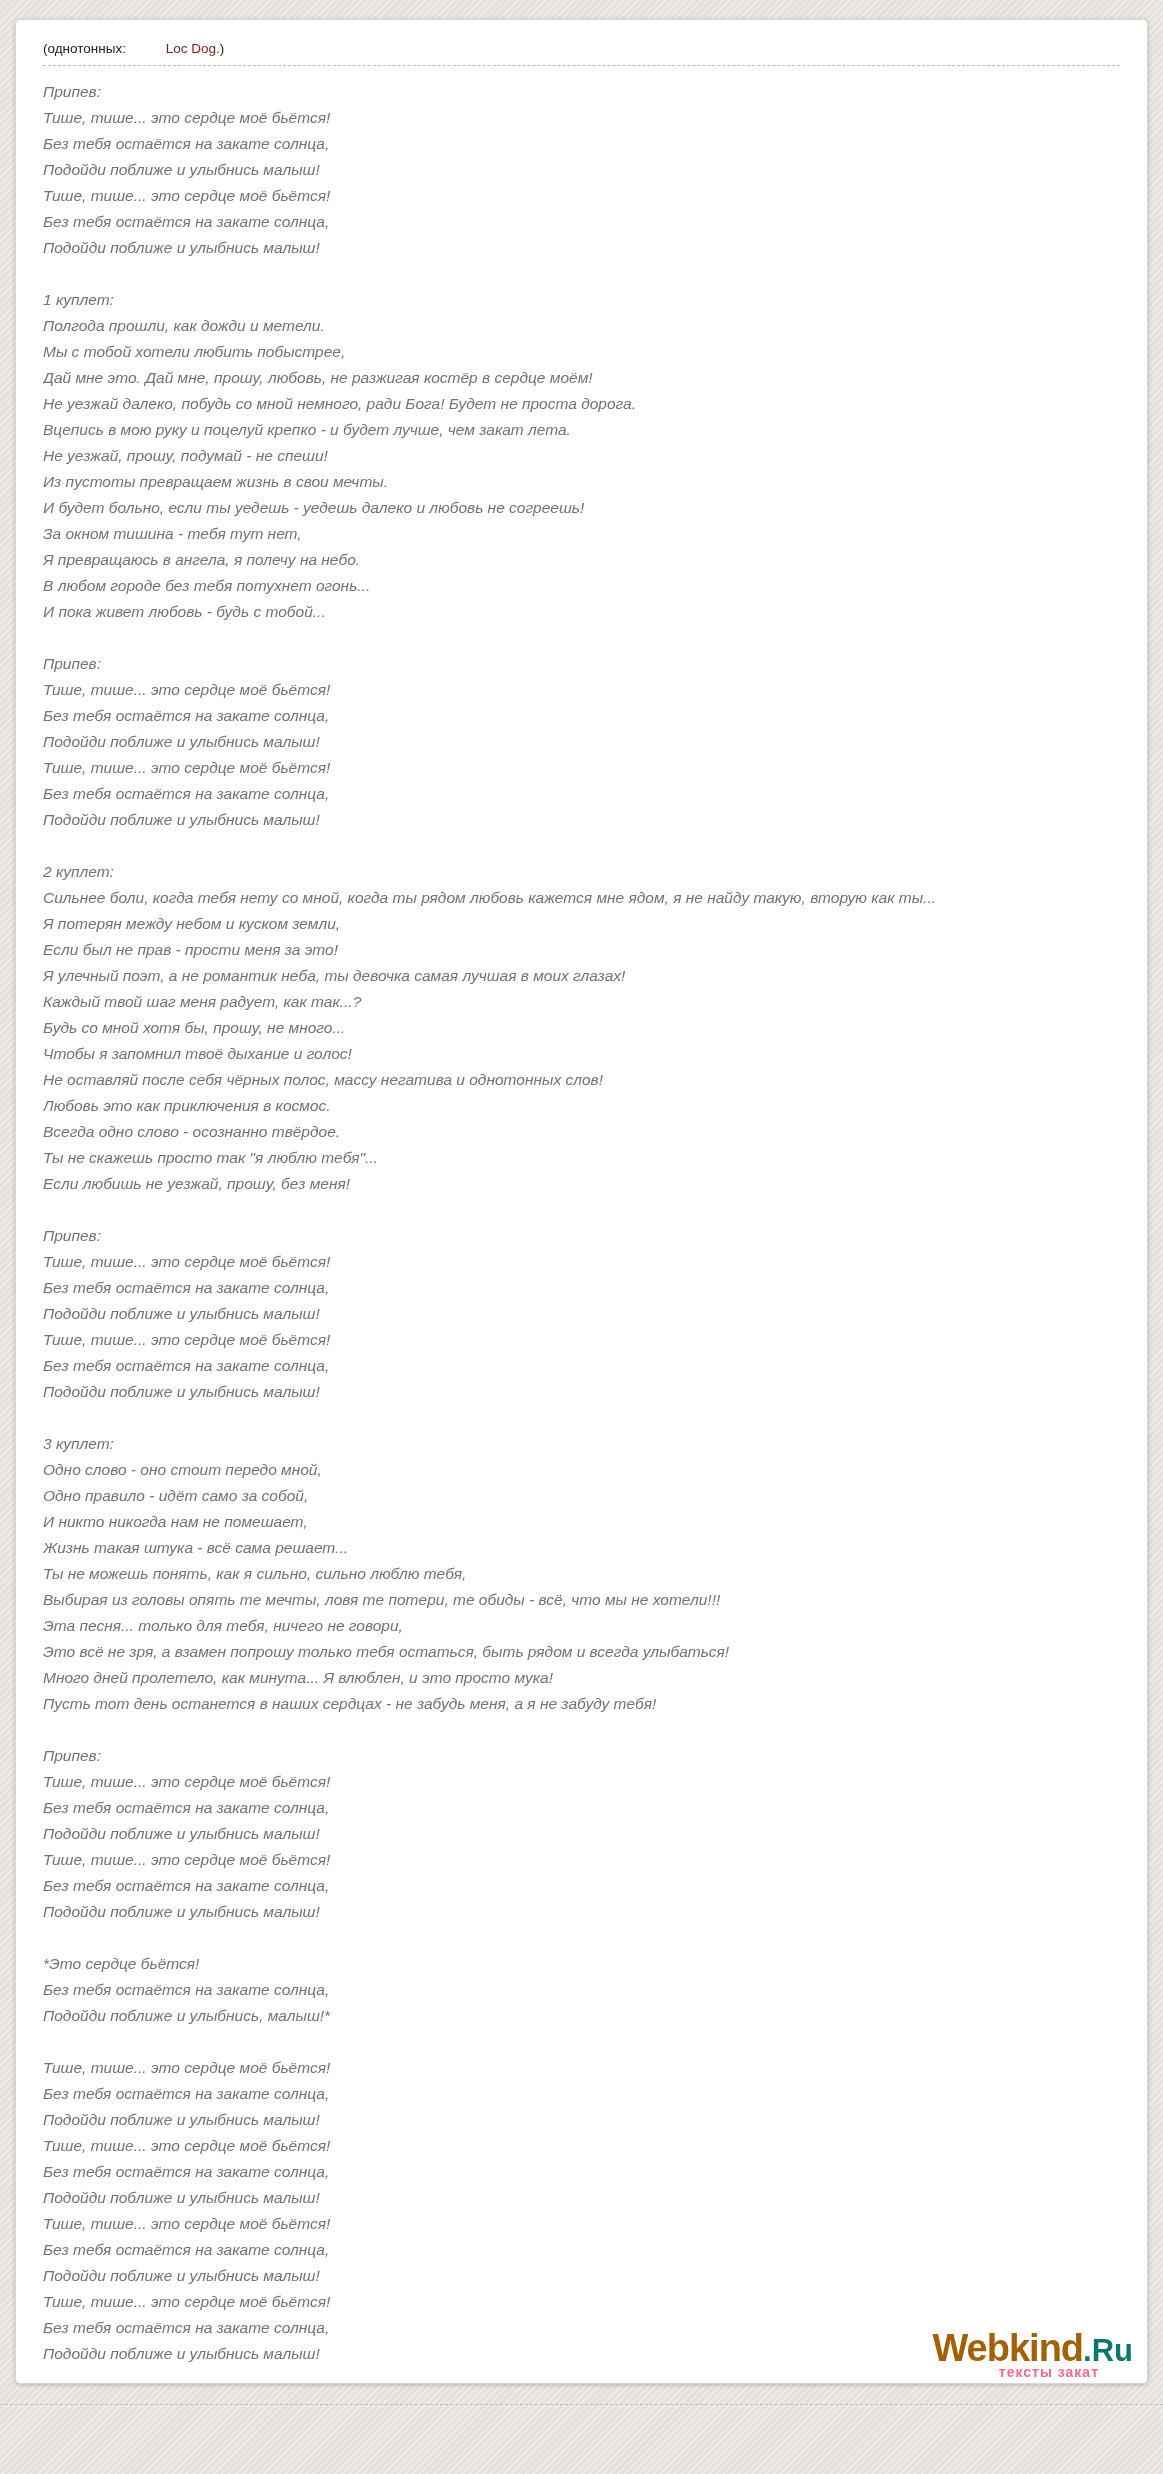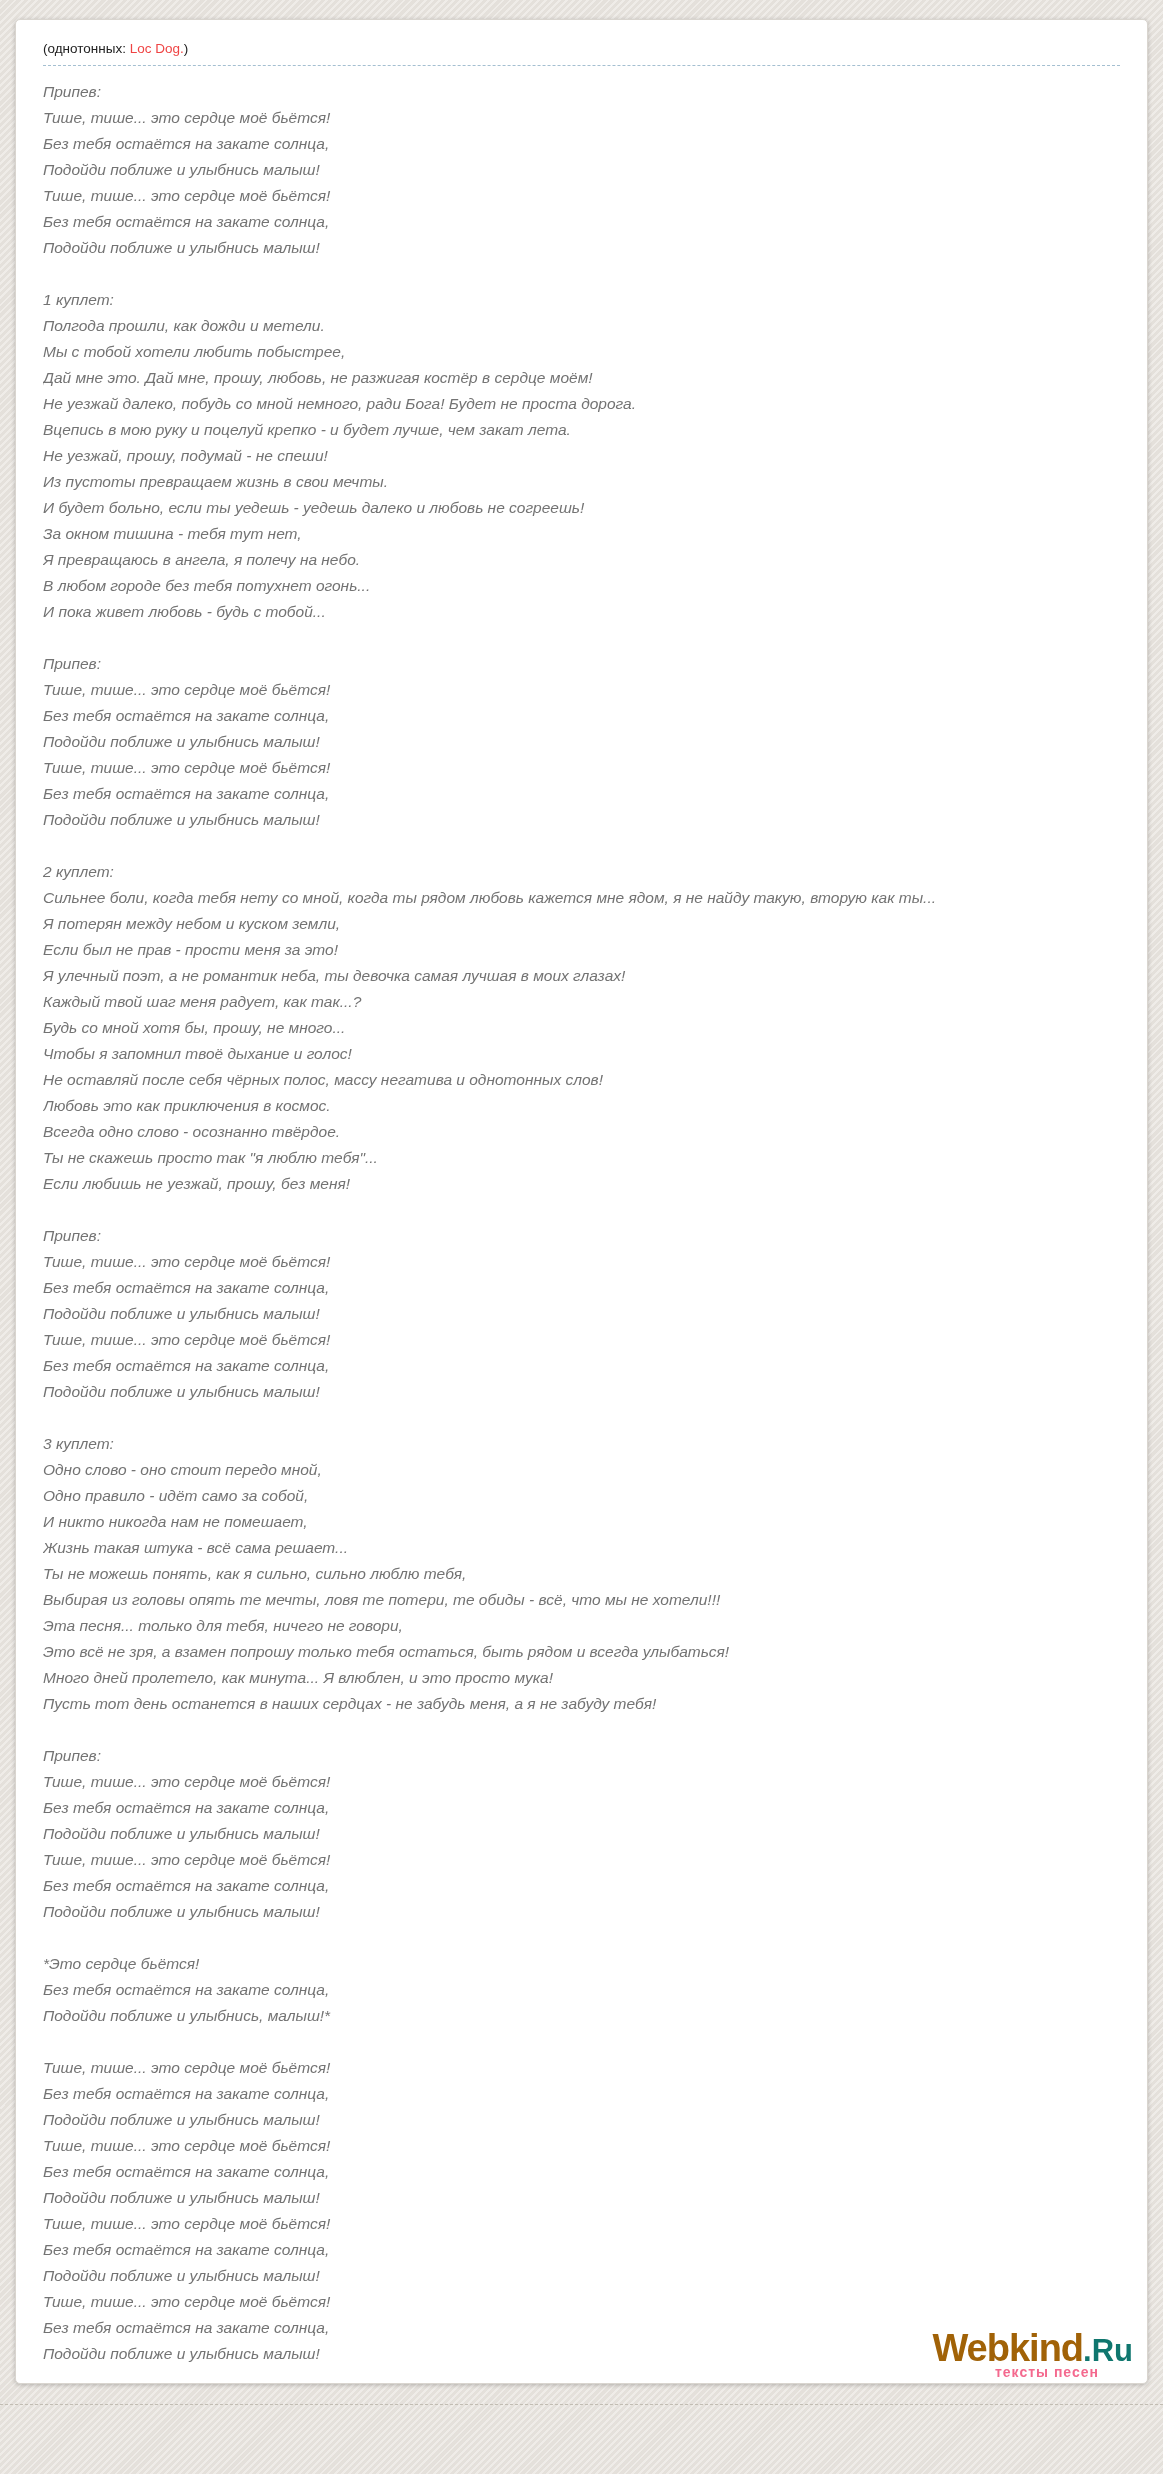--- a/index.html
+++ b/index.html
@@ -40,23 +40,24 @@
     color: #cc3763;
     white-space: nowrap;
     overflow: hidden;
   }
   .artist-line {
     margin-top: 3px;
     font-size: 13.5px;
     color: #222222;
   }
   .artist-line a {
-    color: #ef4444;
+    color: #7f1d1d;
     text-decoration: none;
     cursor: pointer;
+    margin-left: 36px;
   }
   .lyrics {
     margin-top: 13px;
     font-size: 15.5px;
     line-height: 26px;
     color: #737373;
     white-space: pre;
     overflow: hidden;
     font-style: italic;
   }
@@ -190,18 +191,18 @@
 Подойди поближе и улыбнись малыш!
 Тише, тише... это сердце моё бьётся!
 Без тебя остаётся на закате солнца,
 Подойди поближе и улыбнись малыш!
 Тише, тише... это сердце моё бьётся!
 Без тебя остаётся на закате солнца,
 Подойди поближе и улыбнись малыш!</div>
 
   <a href="#" class="logo">
     <span class="brand-main">Webkind</span><span class="brand-suffix">.Ru</span>
-    <div class="tagline">тексты песен</div>
+    <div class="tagline">тексты закат</div>
   </a>
 
 </div>
 
 <div class="bottom-divider"></div>
 
 </body></html>

